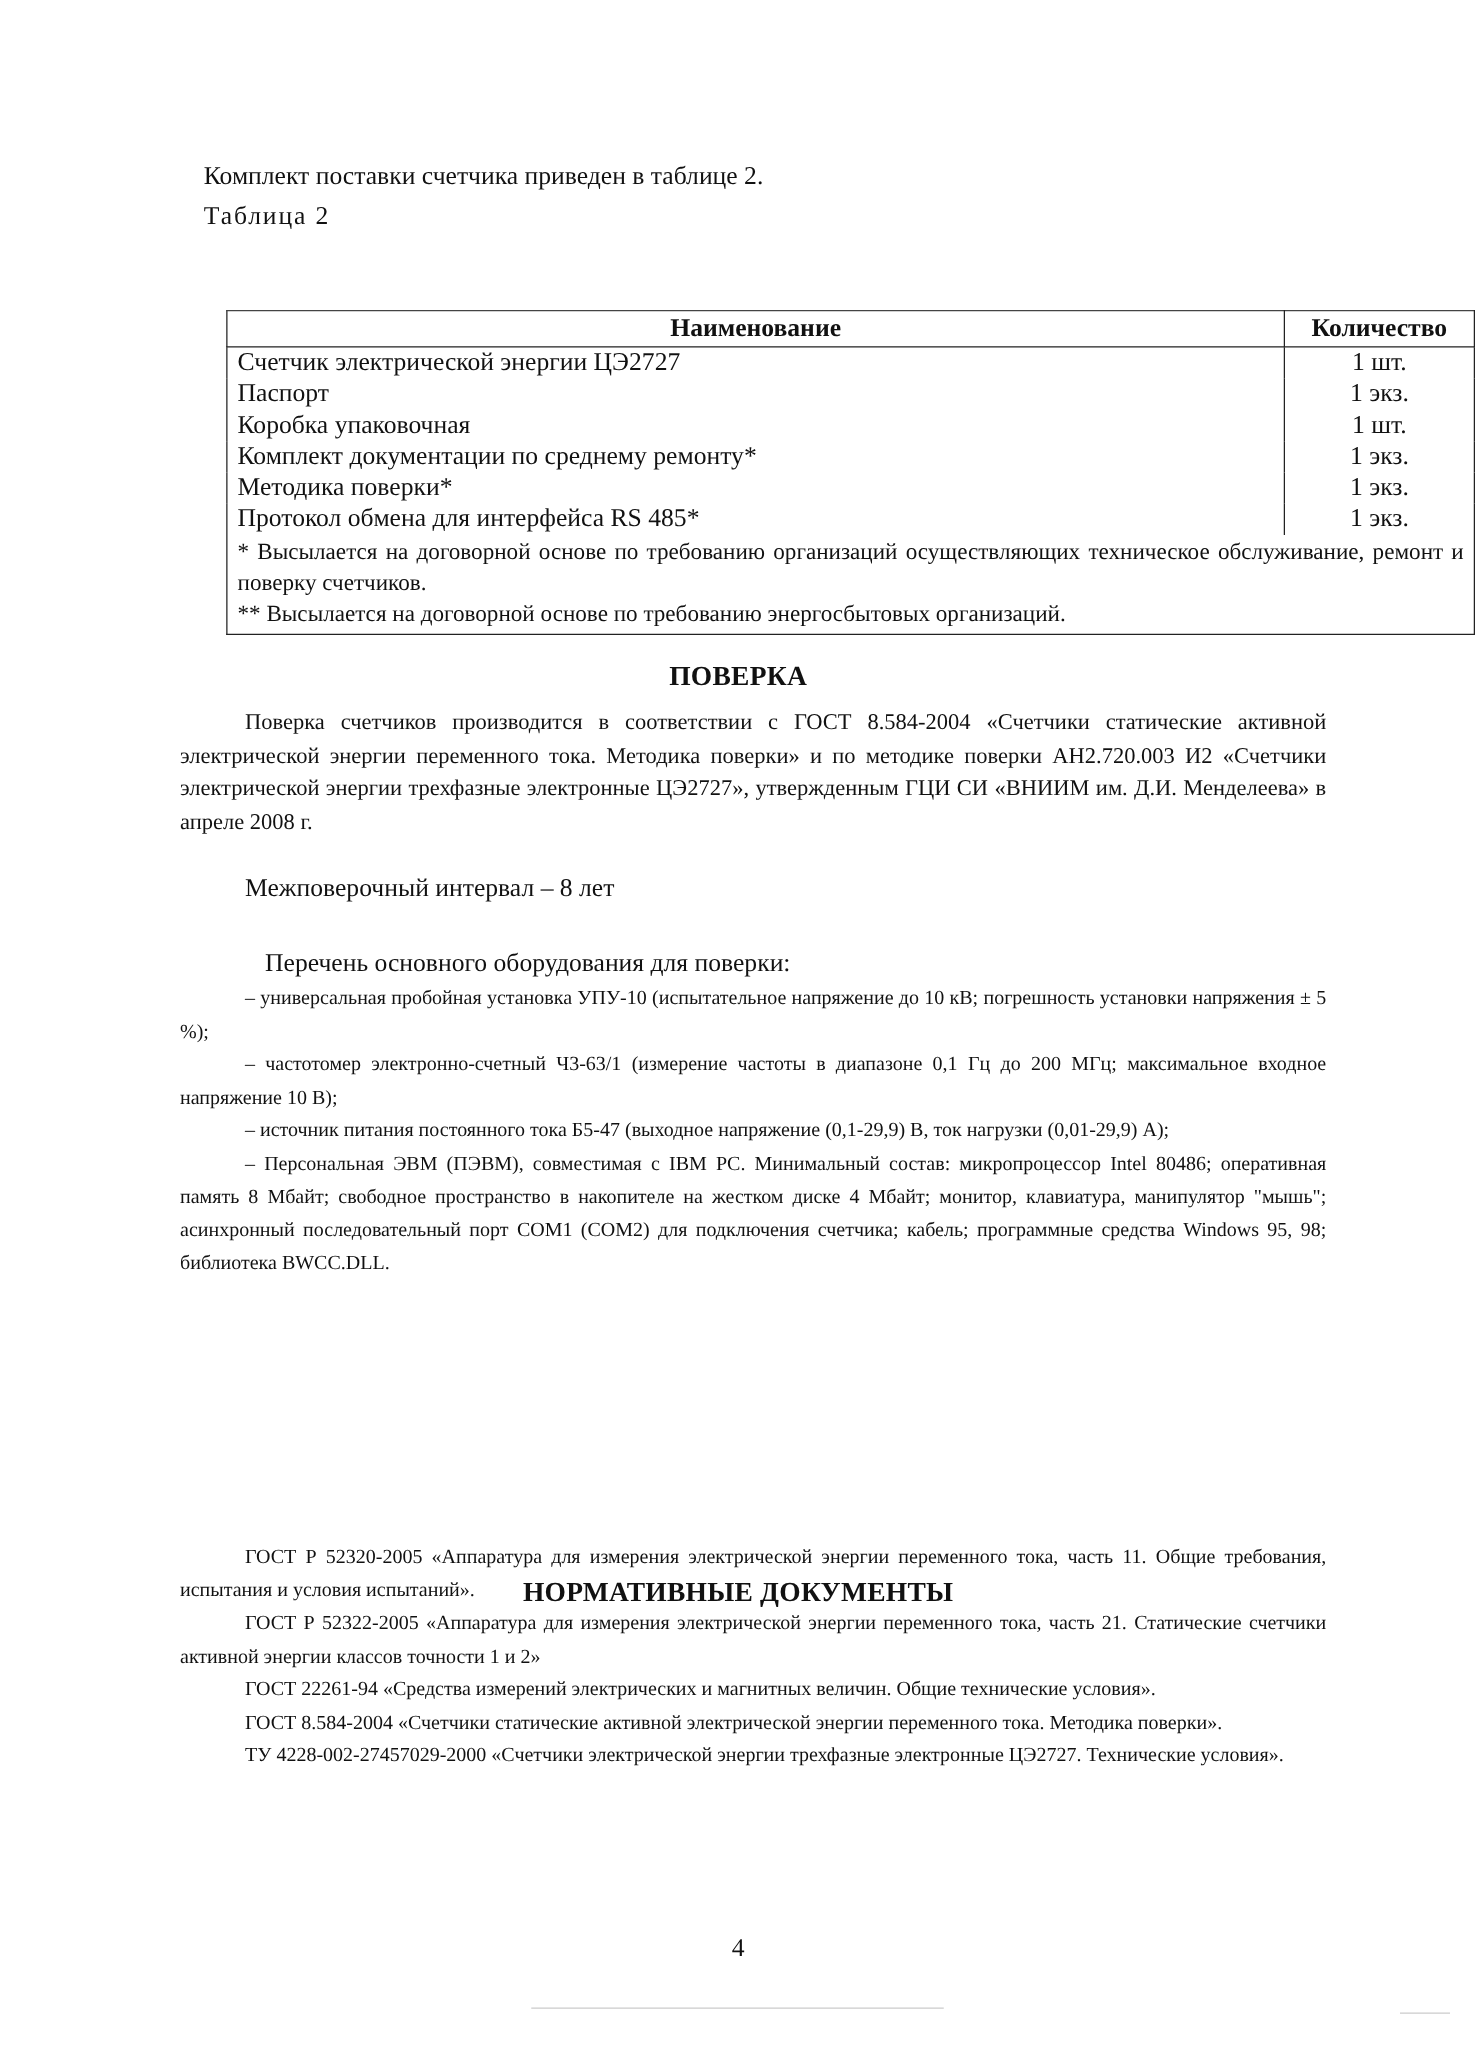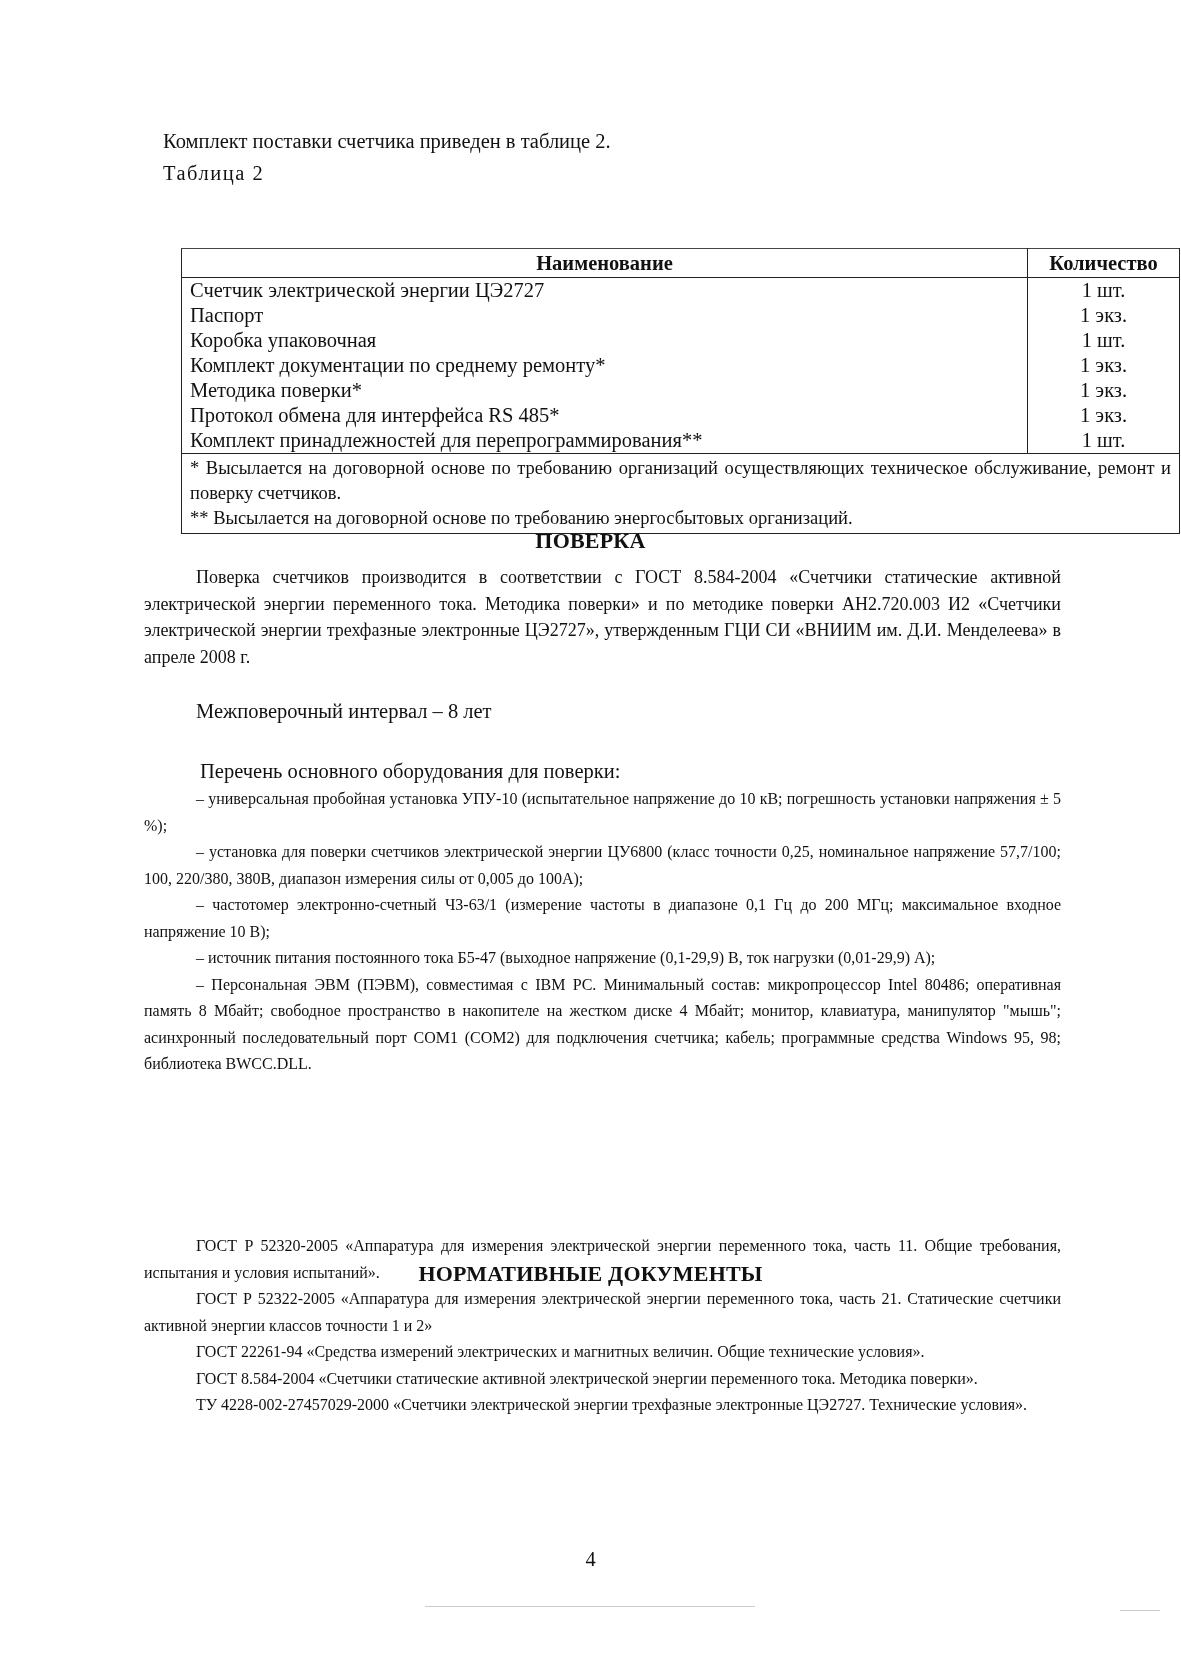--- a/index.html
+++ b/index.html
@@ -55,41 +55,36 @@
         <td class="q">1 экз.</td>
       </tr>
       <tr>
         <td>Методика поверки*</td>
         <td class="q">1 экз.</td>
       </tr>
       <tr>
         <td>Протокол обмена для интерфейса RS 485*</td>
         <td class="q">1 экз.</td>
       </tr>
-      <tr class="last">
-        <td>Комплект принадлежностей для перепрограммирования**</td>
-        <td class="q">1 шт.</td>
-      </tr>
       <tr>
         <td class="notes" colspan="2">
           <div>*  Высылается на договорной основе по требованию организаций осуществляющих техническое обслуживание, ремонт и поверку счетчиков.</div>
           <div>**  Высылается на договорной основе по требованию энергосбытовых организаций.</div>
         </td>
       </tr>
     </tbody>
   </table>
 
   <div class="h" style="top:528px;">ПОВЕРКА</div>
   <div class="just ind" style="top:564px;">Поверка счетчиков производится в соответствии с ГОСТ 8.584-2004 «Счетчики статические активной электрической энергии переменного тока. Методика поверки» и по методике поверки АН2.720.003 И2 «Счетчики электрической энергии трехфазные электронные ЦЭ2727», утвержденным ГЦИ СИ «ВНИИМ им. Д.И. Менделеева» в апреле 2008 г.</div>
   <div class="line" style="left:196px; top:698px;">Межповерочный интервал – 8 лет</div>
-  <div class="line" style="left:200px; top:758px;">Перечень основного оборудования для поверки:</div>
+  <div class="line" style="left:212px; top:758px;">Перечень основного оборудования для поверки:</div>
 
   <div class="block" style="top:786px;">
     <p>–  универсальная пробойная установка УПУ-10 (испытательное напряжение до 10 кВ; погрешность установки напряжения ± 5 %);</p>
-    <p>–  установка для поверки счетчиков электрической энергии ЦУ6800 (класс точности 0,25, номинальное напряжение 57,7/100; 100, 220/380, 380В, диапазон измерения силы от 0,005 до 100А);</p>
     <p>–  частотомер электронно-счетный Ч3-63/1 (измерение частоты в диапазоне 0,1 Гц до 200 МГц; максимальное входное напряжение 10 В);</p>
     <p>–  источник питания постоянного тока Б5-47 (выходное напряжение (0,1-29,9) В, ток нагрузки (0,01-29,9) А);</p>
     <p>–  Персональная ЭВМ (ПЭВМ), совместимая с IBM PC. Минимальный состав: микропроцессор Intel 80486; оперативная память 8 Мбайт; свободное пространство в накопителе на жестком диске 4 Мбайт; монитор, клавиатура, манипулятор "мышь"; асинхронный последовательный порт COM1 (COM2) для подключения счетчика; кабель; программные средства Windows 95, 98; библиотека BWCC.DLL.</p>
   </div>
 
   <div class="h" style="top:1261px;">НОРМАТИВНЫЕ ДОКУМЕНТЫ</div>
   <div class="block" style="top:1233px;">
     <p>ГОСТ Р 52320-2005 «Аппаратура для измерения электрической энергии переменного тока, часть 11. Общие требования, испытания и условия испытаний».</p>
     <p>ГОСТ Р 52322-2005 «Аппаратура для измерения электрической энергии переменного тока, часть 21. Статические счетчики активной энергии классов точности 1 и 2»</p>
     <p>ГОСТ 22261-94 «Средства измерений электрических и магнитных величин. Общие технические условия».</p>

